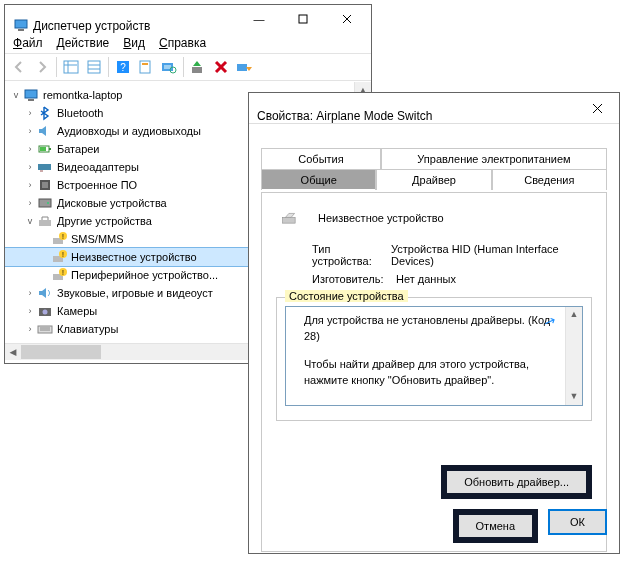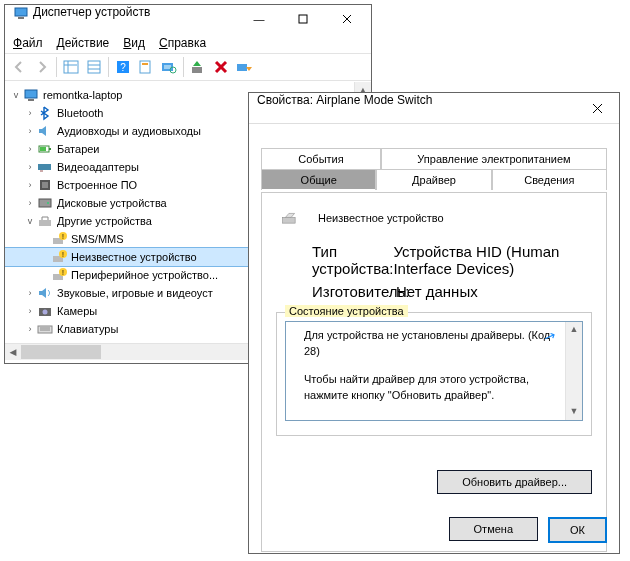--- a/index.html
+++ b/index.html
@@ -1,17 +1,17 @@
 <!DOCTYPE html>
 <html><head>
 <meta charset="utf-8">
 <style>
 html,body{margin:0;padding:0;width:630px;height:561px;background:#fff;font-family:"Segoe UI","Tahoma",sans-serif;font-size:11px;color:#000;overflow:hidden;position:relative}
 .win{position:absolute;background:#fff;border:1px solid #646464;box-shadow:0 0 0 0 rgba(0,0,0,.08)}
-.titlebar{height:28px;display:flex;align-items:flex-start;padding:0 2px 0 8px;font-size:12px}
+.titlebar{height:28px;display:flex;align-items:flex-end;padding:0 2px 0 8px;font-size:12px}
 .titlebar .title{flex:1}
 .winctl{display:flex}
 .winctl div{width:44px;height:28px;display:flex;align-items:center;justify-content:center;font-family:Arial;font-size:11px}
 .winctl .close{width:44px}
 .menubar{height:20px;display:flex;align-items:center;padding:0 8px;font-size:12px;gap:14px}
 .menubar span u{text-decoration:underline}
 .toolbar{height:26px;border-top:1px solid #e3e3e3;border-bottom:1px solid #e3e3e3;display:flex;align-items:center;padding:0 3px;gap:1px}
 .tbsep{width:1px;height:20px;background:#d6d6d6;margin:0 2px}
 .tbtn{width:22px;height:22px;display:flex;align-items:center;justify-content:center}
 .tbtn svg{width:16px;height:16px}
@@ -36,30 +36,30 @@
 .tabs{margin:24px 12px 0 12px;position:relative;height:44px}
 .tabrow{display:flex}
 .tab{border:1px solid #c9c9c9;border-bottom:none;height:20px;padding:0 0;display:flex;align-items:center;justify-content:center;font-size:11px;background:#fff}
 .tabrow1 .tab{flex:1}
 .tabrow2{display:flex}
 .tabrow2 .tab{flex:1}
 .tab.active{background:#a3a3a3;position:relative;z-index:2;border-top:1px solid #c9c9c9}
 .tab.active::after{content:"";position:absolute;left:0;right:0;bottom:-1px;height:2px;background:#fff}
 .tabbody{border:1px solid #c9c9c9;margin:0 12px 0 12px;height:334px;padding:14px 14px 10px 14px;position:relative;font-size:11px}
 .devrow{display:flex;align-items:center;gap:10px;margin-bottom:14px}
-.kvs{margin-left:36px;font-size:15px}
+.kvs{margin-left:36px;font-size:11px}
 .kvs .kv{display:flex;margin-bottom:6px}
 .kvs .k{width:84px}
 .grp{position:relative;border:1px solid #c9c9c9;margin-top:12px;padding:8px;height:106px}
 .grp .legend{position:absolute;top:-8px;left:8px;background:#fef9c3;padding:0 4px;font-size:11px}
 .statusbox{border:1px solid #7a9fbd;padding:6px 18px;height:86px;overflow:hidden;position:relative;font-size:11px;line-height:1.45}
 .statusbox .sb-scroll{position:absolute;right:0;top:0;bottom:0;width:16px;background:#f0f0f0;border-left:1px solid #e3e3e3}
 .sb-scroll .arr{position:absolute;width:16px;height:16px;display:flex;align-items:center;justify-content:center;color:#666;font-size:9px}
 .arrow-anno{position:absolute;right:26px;top:4px;color:#1e90ff;font-size:14px;transform:rotate(20deg)}
-.btn{border:1px solid #0f172a;background:#e1e1e1;height:22px;padding:0 24px;display:inline-flex;align-items:center;font-size:11px}
+.btn{border:6px solid #0f172a;background:#e1e1e1;height:22px;padding:0 17px;display:inline-flex;align-items:center;font-size:11px}
 .btn.default{border:2px solid #0078d7;padding:0 20px}
 .dlg-btns{position:absolute;right:12px;bottom:10px;display:flex;gap:10px}
 .upd-btn-wrap{position:absolute;right:0;bottom:-6px;transform:translateY(100%)}
 .upd-btn-wrap{position:static;text-align:right;margin-top:10px}
 </style>
 </head>
 <body>
 
 <div class="win" style="left:4px;top:4px;width:366px;height:358px">
   <div class="titlebar">

